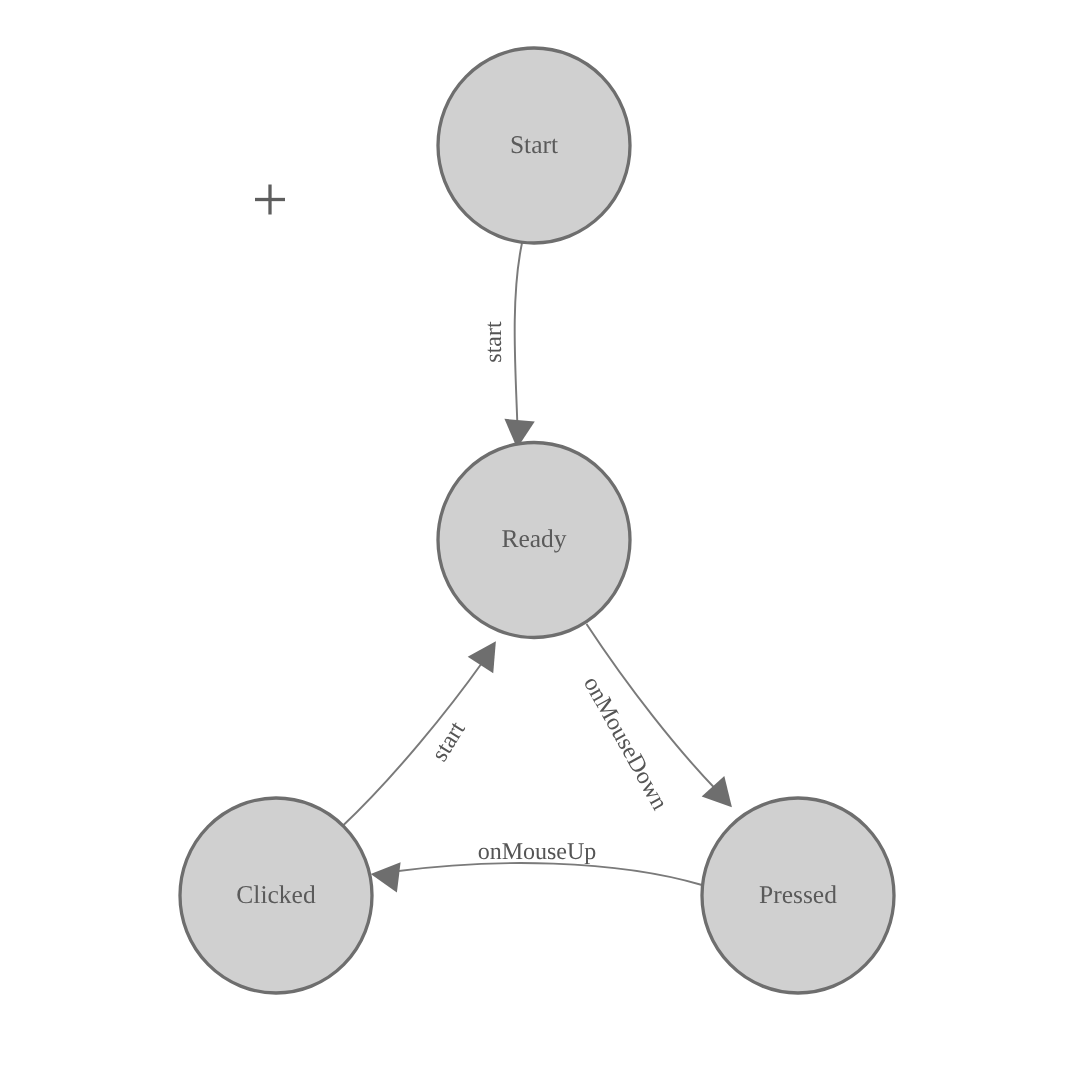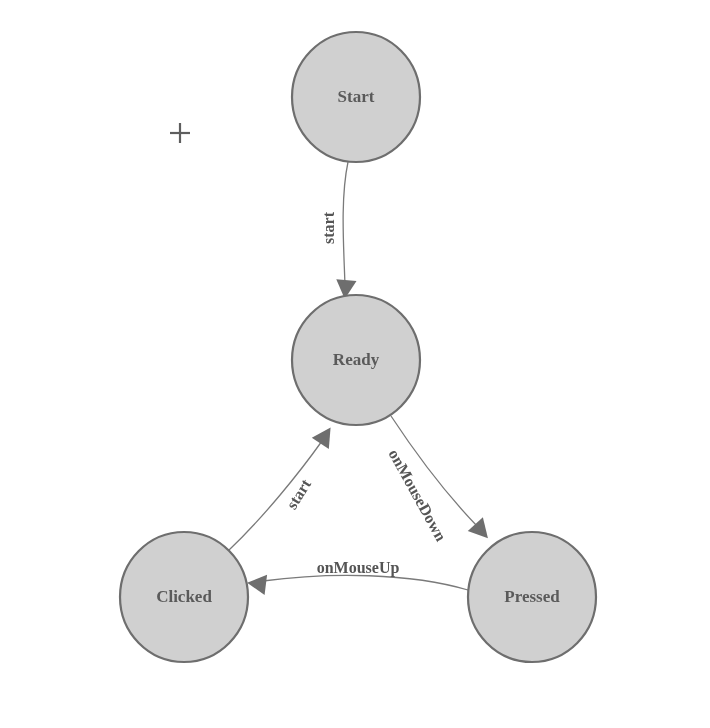--- a/index.html
+++ b/index.html
@@ -11,21 +11,20 @@
     width: 710px;
     height: 728px;
     overflow: hidden;
     font-family: "Liberation Serif", "DejaVu Serif", serif;
   }
   #diagram-canvas {
     position: relative;
     width: 710px;
     height: 728px;
     background: #ffffff;
-    font-weight: bold;
   }
   svg#graph {
     display: block;
     width: 710px;
     height: 728px;
   }
   .state-node-circle {
     stroke-width: 2.2;
   }
   .state-node-label {

